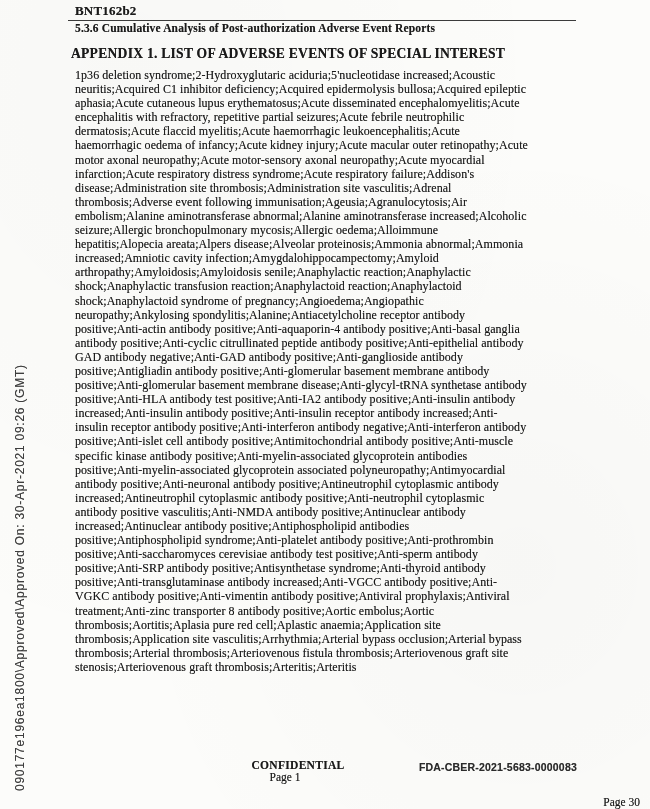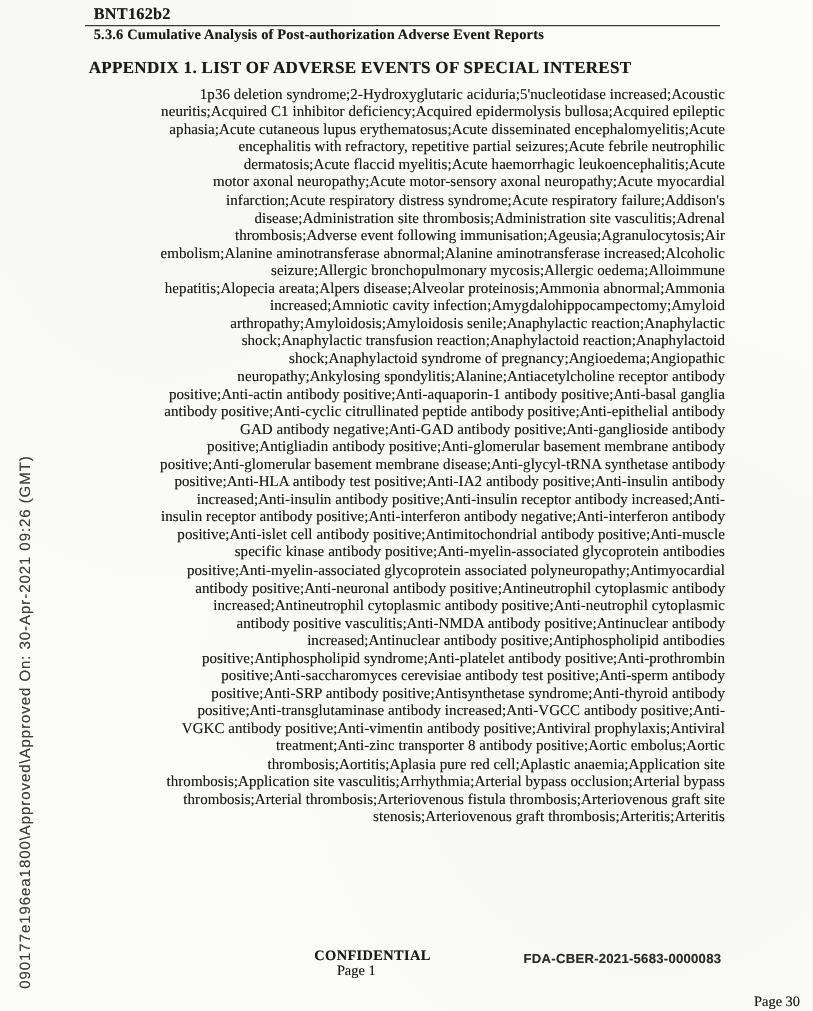--- a/index.html
+++ b/index.html
@@ -75,21 +75,20 @@
     top: 68px;
     width: 505px;
   }
   .body-line {
     font-size: 12px;
     line-height: 14.1px;
     white-space: nowrap;
     color: #191919;
     text-shadow: 0 0 0.5px rgba(45,45,45,0.55);
     letter-spacing: 0.05px;
-    text-align: right;
   }
   .footer-confidential {
     position: absolute;
     left: 0;
     top: 759px;
     width: 596px;
     text-align: center;
     font-size: 11.5px;
     font-weight: 700;
     letter-spacing: 0.3px;
@@ -137,33 +136,34 @@
   </div>
 
   <div class="appendix-title">APPENDIX 1. LIST OF ADVERSE EVENTS OF SPECIAL INTEREST</div>
 
   <div class="body-text">
       <div class="body-line">1p36 deletion syndrome;2-Hydroxyglutaric aciduria;5'nucleotidase increased;Acoustic</div>
       <div class="body-line">neuritis;Acquired C1 inhibitor deficiency;Acquired epidermolysis bullosa;Acquired epileptic</div>
       <div class="body-line">aphasia;Acute cutaneous lupus erythematosus;Acute disseminated encephalomyelitis;Acute</div>
       <div class="body-line">encephalitis with refractory, repetitive partial seizures;Acute febrile neutrophilic</div>
       <div class="body-line">dermatosis;Acute flaccid myelitis;Acute haemorrhagic leukoencephalitis;Acute</div>
+      <div class="body-line">haemorrhagic oedema of infancy;Acute kidney injury;Acute macular outer retinopathy;Acute</div>
       <div class="body-line">motor axonal neuropathy;Acute motor-sensory axonal neuropathy;Acute myocardial</div>
       <div class="body-line">infarction;Acute respiratory distress syndrome;Acute respiratory failure;Addison's</div>
       <div class="body-line">disease;Administration site thrombosis;Administration site vasculitis;Adrenal</div>
       <div class="body-line">thrombosis;Adverse event following immunisation;Ageusia;Agranulocytosis;Air</div>
       <div class="body-line">embolism;Alanine aminotransferase abnormal;Alanine aminotransferase increased;Alcoholic</div>
       <div class="body-line">seizure;Allergic bronchopulmonary mycosis;Allergic oedema;Alloimmune</div>
       <div class="body-line">hepatitis;Alopecia areata;Alpers disease;Alveolar proteinosis;Ammonia abnormal;Ammonia</div>
       <div class="body-line">increased;Amniotic cavity infection;Amygdalohippocampectomy;Amyloid</div>
       <div class="body-line">arthropathy;Amyloidosis;Amyloidosis senile;Anaphylactic reaction;Anaphylactic</div>
       <div class="body-line">shock;Anaphylactic transfusion reaction;Anaphylactoid reaction;Anaphylactoid</div>
       <div class="body-line">shock;Anaphylactoid syndrome of pregnancy;Angioedema;Angiopathic</div>
       <div class="body-line">neuropathy;Ankylosing spondylitis;Alanine;Antiacetylcholine receptor antibody</div>
-      <div class="body-line">positive;Anti-actin antibody positive;Anti-aquaporin-1 antibody positive;Anti-basal ganglia</div>
+      <div class="body-line">positive;Anti-actin antibody positive;Anti-aquaporin-4 antibody positive;Anti-basal ganglia</div>
       <div class="body-line">antibody positive;Anti-cyclic citrullinated peptide antibody positive;Anti-epithelial antibody</div>
       <div class="body-line">GAD antibody negative;Anti-GAD antibody positive;Anti-ganglioside antibody</div>
       <div class="body-line">positive;Antigliadin antibody positive;Anti-glomerular basement membrane antibody</div>
       <div class="body-line">positive;Anti-glomerular basement membrane disease;Anti-glycyl-tRNA synthetase antibody</div>
       <div class="body-line">positive;Anti-HLA antibody test positive;Anti-IA2 antibody positive;Anti-insulin antibody</div>
       <div class="body-line">increased;Anti-insulin antibody positive;Anti-insulin receptor antibody increased;Anti-</div>
       <div class="body-line">insulin receptor antibody positive;Anti-interferon antibody negative;Anti-interferon antibody</div>
       <div class="body-line">positive;Anti-islet cell antibody positive;Antimitochondrial antibody positive;Anti-muscle</div>
       <div class="body-line">specific kinase antibody positive;Anti-myelin-associated glycoprotein antibodies</div>
       <div class="body-line">positive;Anti-myelin-associated glycoprotein associated polyneuropathy;Antimyocardial</div>

